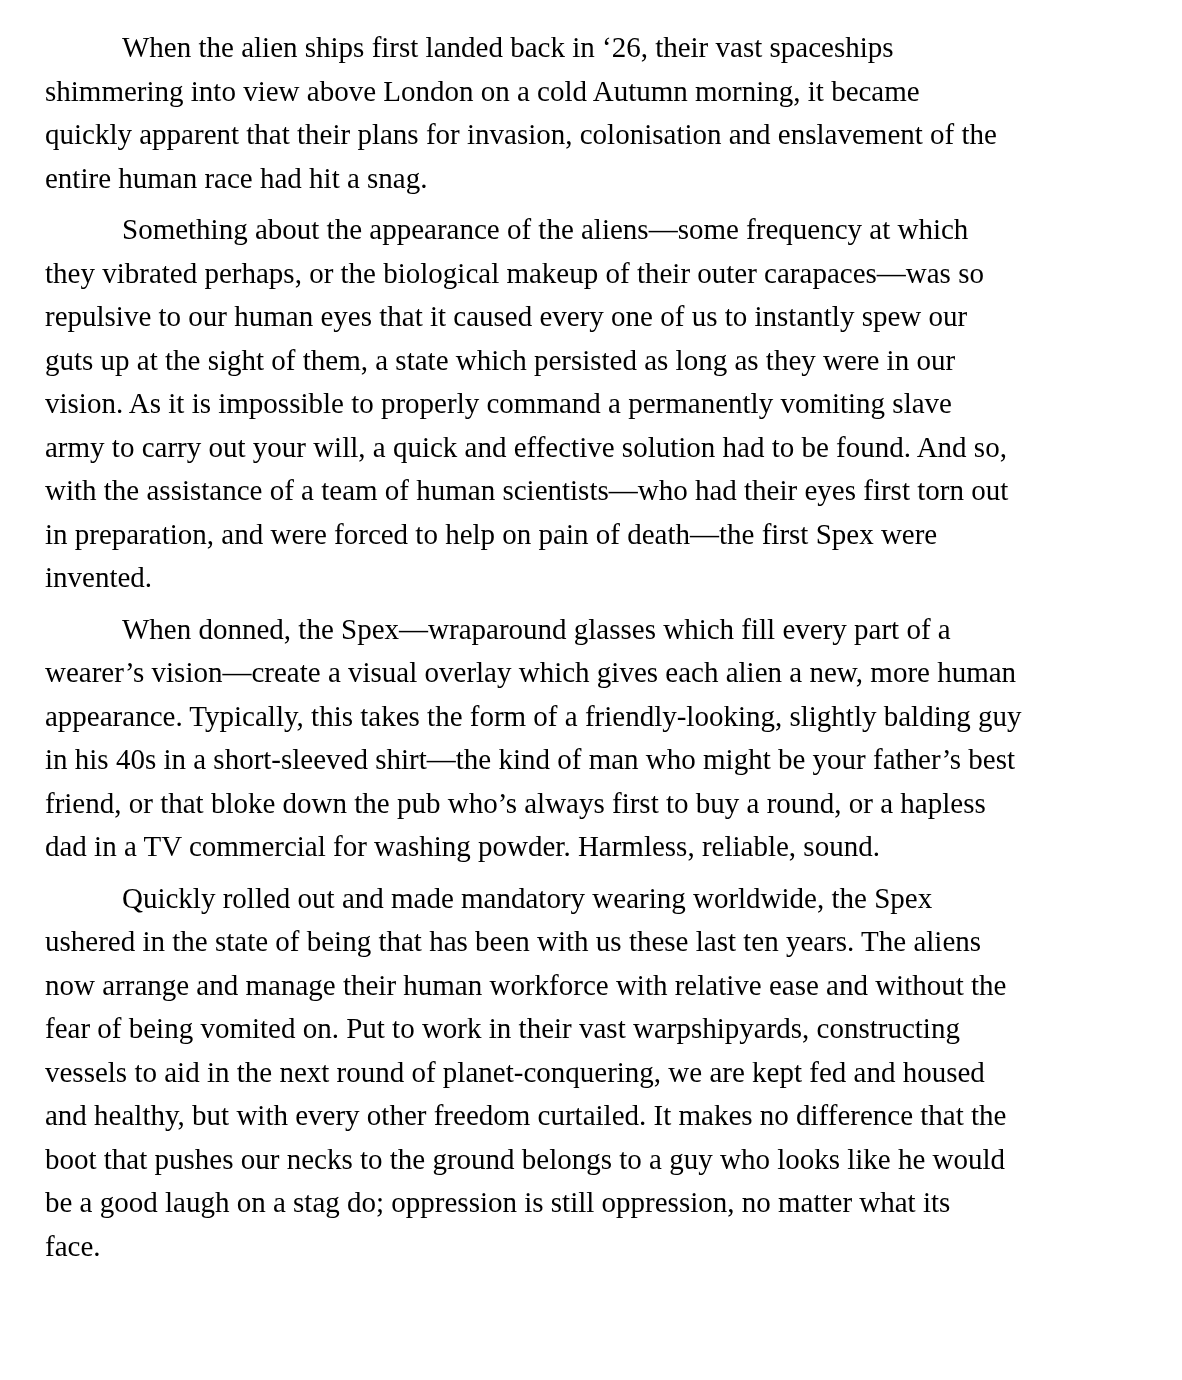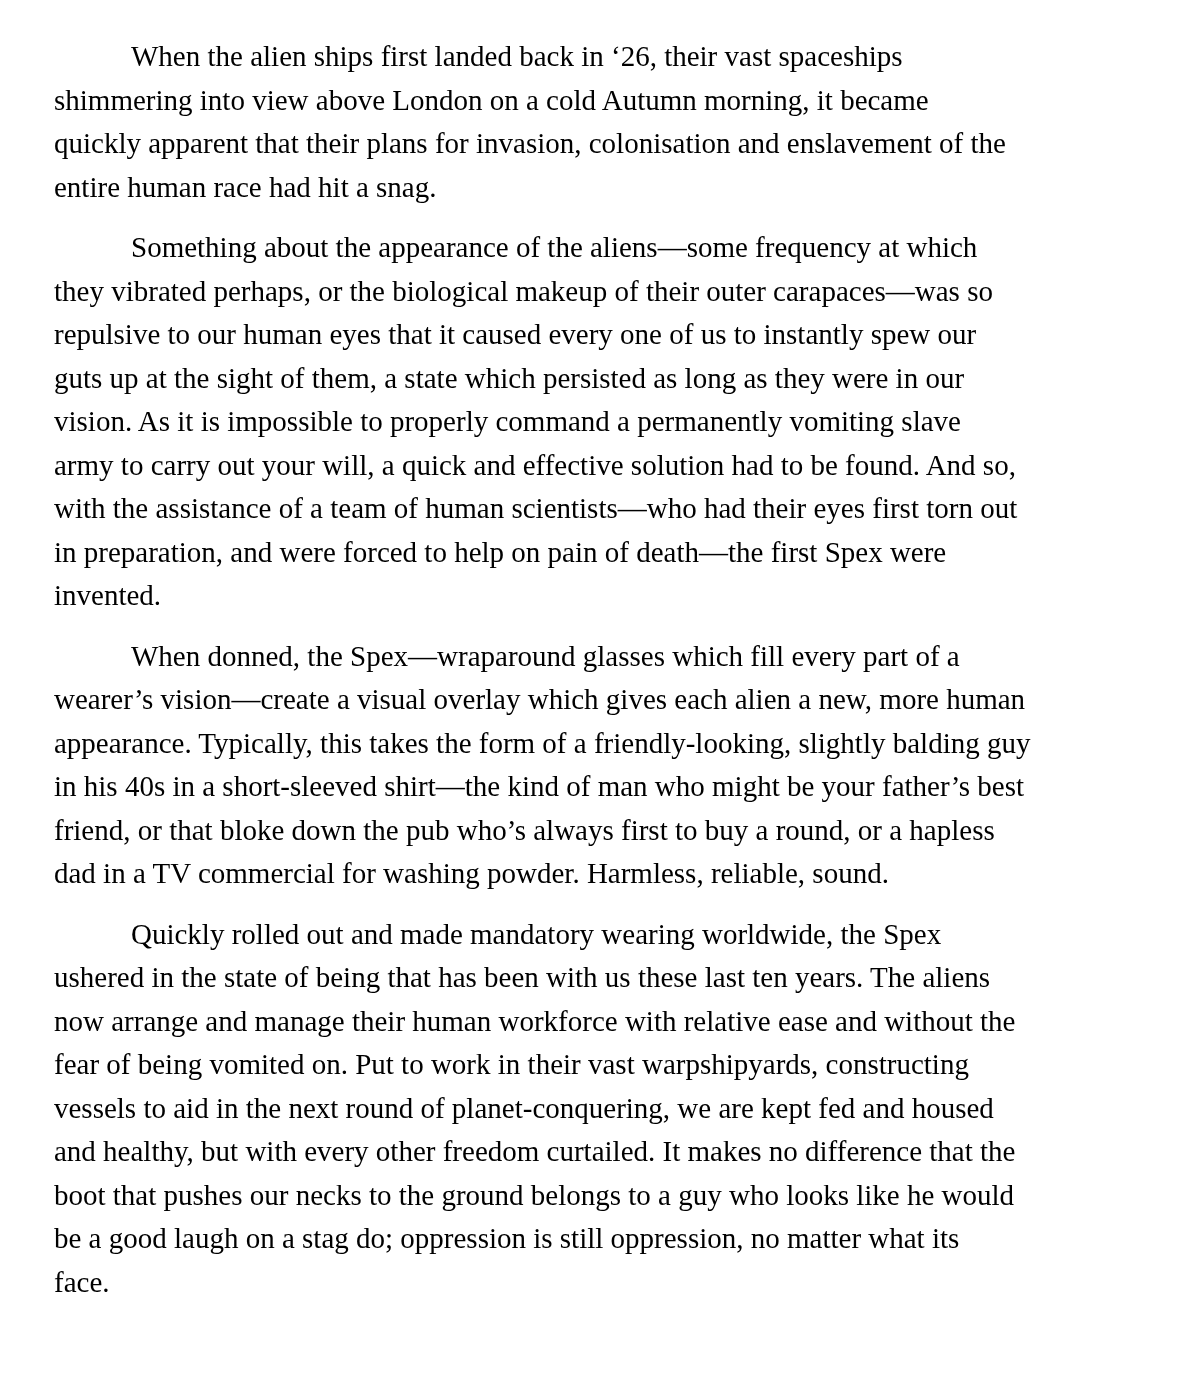--- a/index.html
+++ b/index.html
@@ -17,21 +17,21 @@
     width: 1182px;
     height: 1380px;
     padding: 18px 0 0 37px;
     background: #ffffff;
     color: #000000;
     font-family: "Liberation Serif", "DejaVu Serif", serif;
     font-size: 29px;
     line-height: 43.5px;
   }
   .para {
-    margin: 17px;
+    margin: 8px;
     padding: 0;
     white-space: pre-line;      
     text-indent: 77px;          
     text-align: left;
     max-width: 1145px;
   }
 </style>
 </head>
 <body>
 

